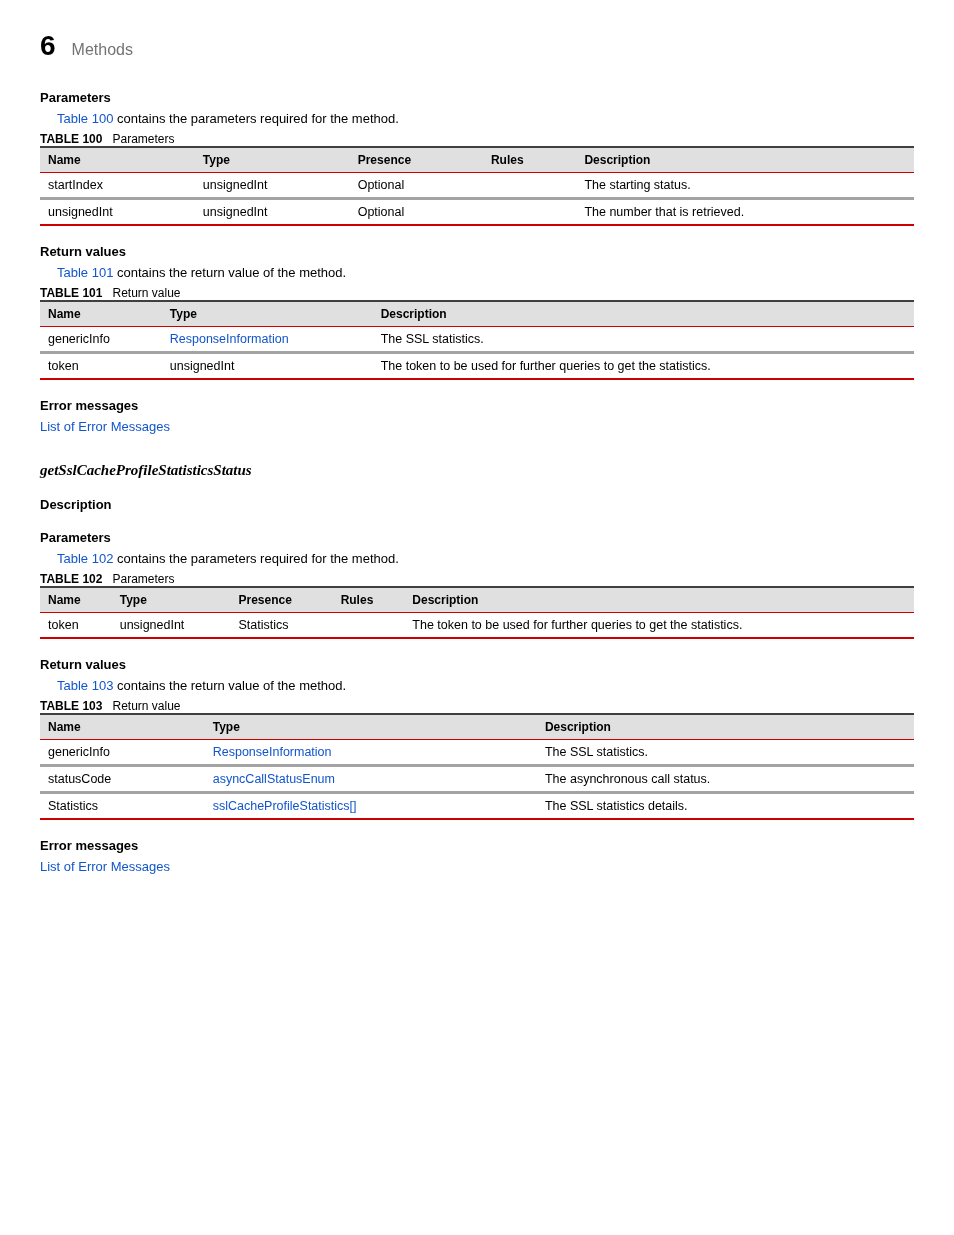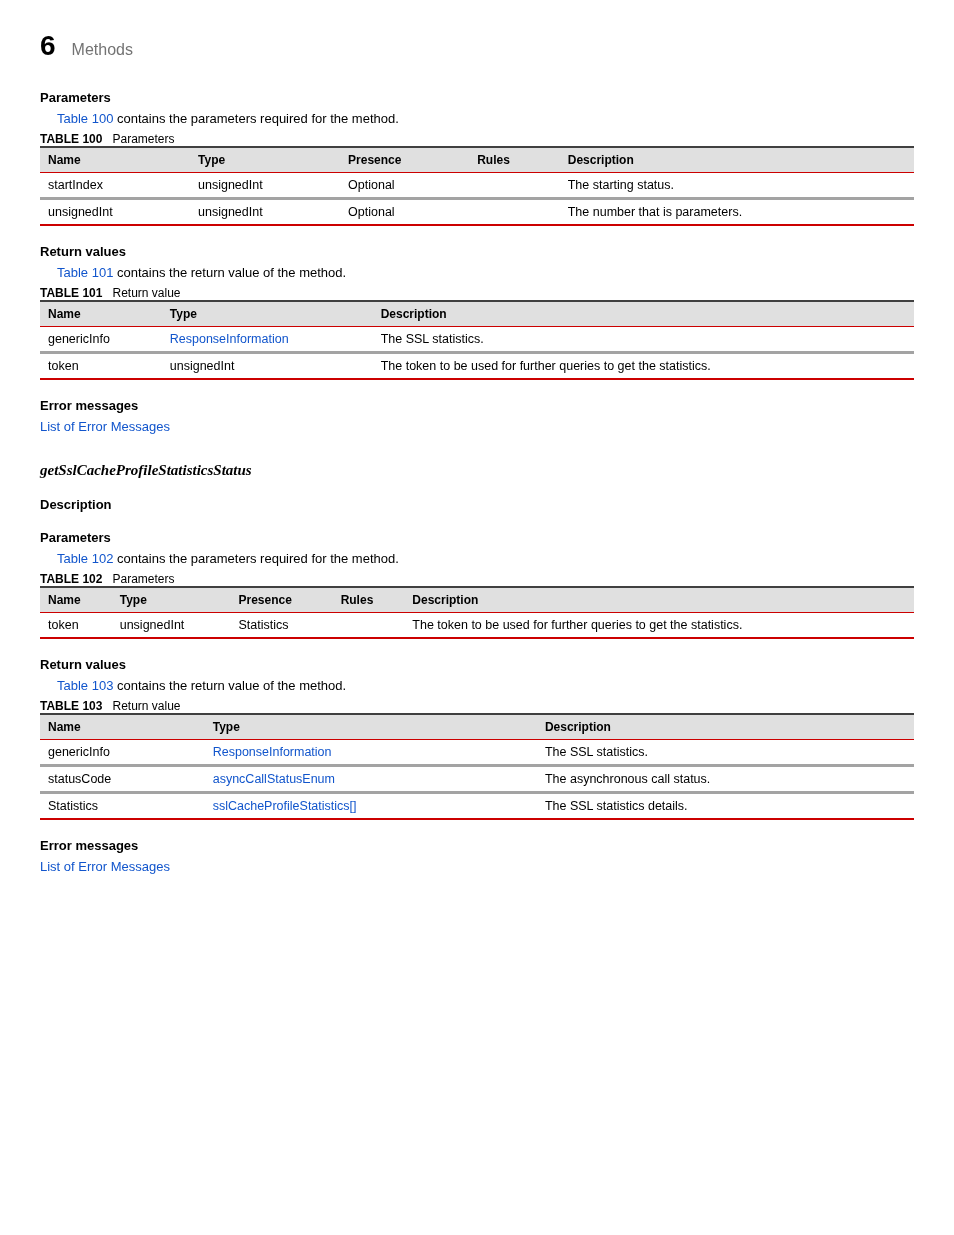--- a/index.html
+++ b/index.html
@@ -128,21 +128,21 @@
         <td>unsignedInt</td>
         <td>Optional</td>
         <td></td>
         <td>The starting status.</td>
       </tr>
       <tr>
         <td>unsignedInt</td>
         <td>unsignedInt</td>
         <td>Optional</td>
         <td></td>
-        <td>The number that is parameters.</td>
+        <td>The number that is retrieved.</td>
       </tr>
     </tbody>
   </table>
 </div>
 
 <div class="section-block">
   <div class="section-title">Return values</div>
   <p class="intro-text">
     <a class="link">Table 101</a>
     <span> contains the return value of the method.</span>

